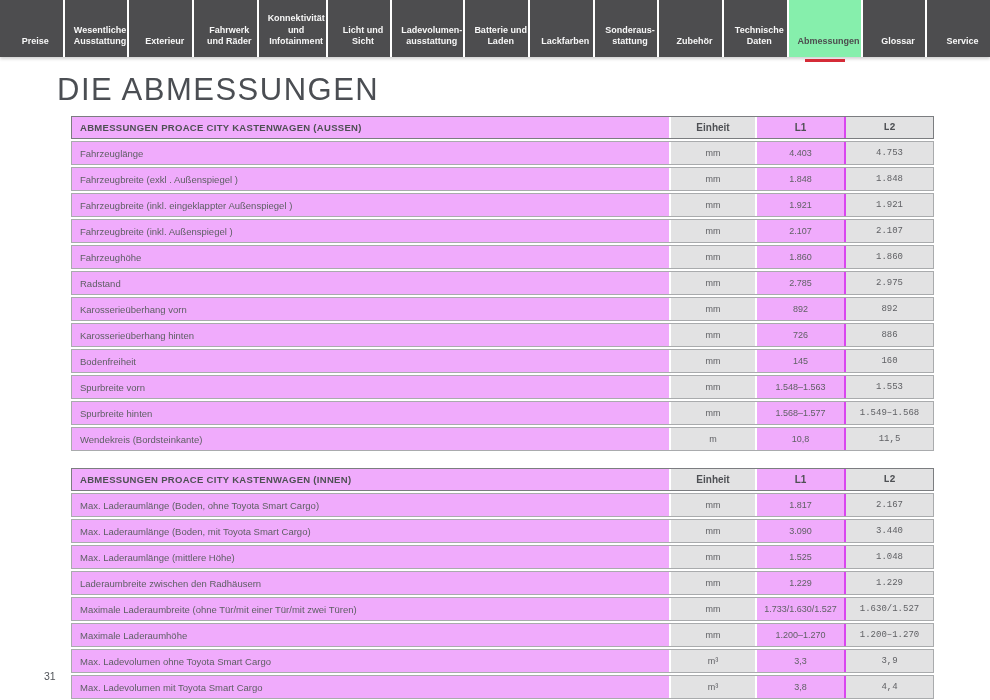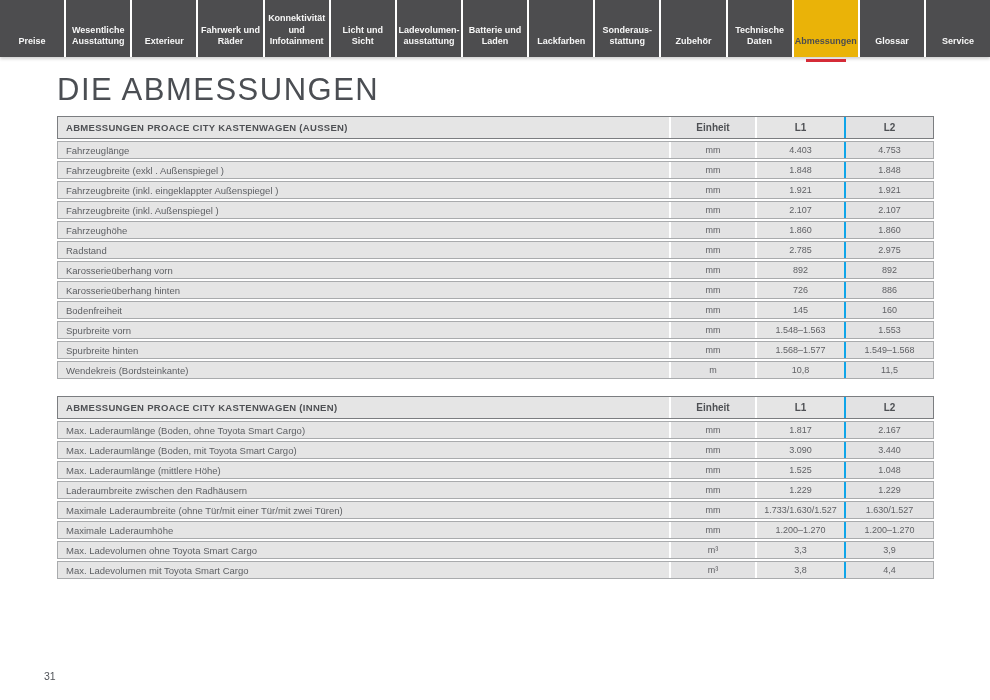--- a/index.html
+++ b/index.html
@@ -19,24 +19,24 @@
     background: #ffffff;
     box-shadow: 0 2px 3px rgba(0,0,0,0.18);
     position: relative; z-index: 2;
   }
   .tab {
     flex: 1 1 0;
     background: #4d4d4f; color: #f7f7f7;
     display: flex; align-items: flex-end; justify-content: center;
     text-align: center;
     font-size: 9px; font-weight: bold; line-height: 1.3;
-    padding: 0 1px 9px 1px;
+    padding: 0 1px 9px 9px;
     cursor: pointer; position: relative;
   }
-  .tab.active { background: #eab308; color: #4d4d4f; }
+  .tab.active { background: #86efac; color: #4d4d4f; }
   .tab.active::after {
     content: ""; position: absolute;
     left: 50%; transform: translateX(-50%);
     bottom: -5px; width: 40px; height: 3px;
     background: #d52b37;
   }
 
   
   .main { padding: 0 56px 4px 57px; position: relative; z-index: 1; }
   h1.page-title {
@@ -46,38 +46,38 @@
     color: #4b4e53;
   }
 
   
   .dim-table { margin-top: 8px; }
   .dim-table + .dim-table { margin-top: 17px; }
 
   .row {
     display: flex; align-items: stretch;
     border: 1px solid #a9abad;
-    margin-top: 2px; background: #e5e5e5;
+    margin-top: 2px; background: #f0abfc; margin-left: 14px;
   }
   .cell { display: flex; align-items: center; min-width: 0; }
   .c-label { flex: 1 1 auto; padding: 0 8px; }
   .c-unit, .c-l1, .c-l2 { justify-content: center; text-align: center; flex: 0 0 auto; }
   .c-unit { width: 86px; background: #e2e2e3; border-left: 2px solid #ffffff; }
   .c-l1   { width: 89px; border-left: 2px solid #ffffff; }
-  .c-l2   { width: 89px; background: #e2e2e3; border-left: 2px solid #0ea5e9; }
+  .c-l2   { width: 89px; background: #e2e2e3; border-left: 2px solid #d946ef; font-family: Liberation Mono, monospace; }
 
   .thead.row {
     height: 23px; margin-top: 0;
     border-color: #7b7d80;
     font-weight: bold;
   }
   .thead .c-label { font-size: 9.5px; letter-spacing: 0.3px; color: #4e5054; }
   .thead .c-unit, .thead .c-l1, .thead .c-l2 { font-size: 10px; color: #4e5054; }
 
-  .tbody .row { height: 18px; }
+  .tbody .row { height: 24px; }
   .tbody .c-label { font-size: 9.5px; color: #5d5f63; }
   .tbody .c-unit, .tbody .c-l1, .tbody .c-l2 { font-size: 9px; color: #606165; }
 
   
   .page-number {
     position: absolute; left: 44px; bottom: 18px;
     font-size: 10.5px; color: #515459;
   }
 </style>
 </head>

